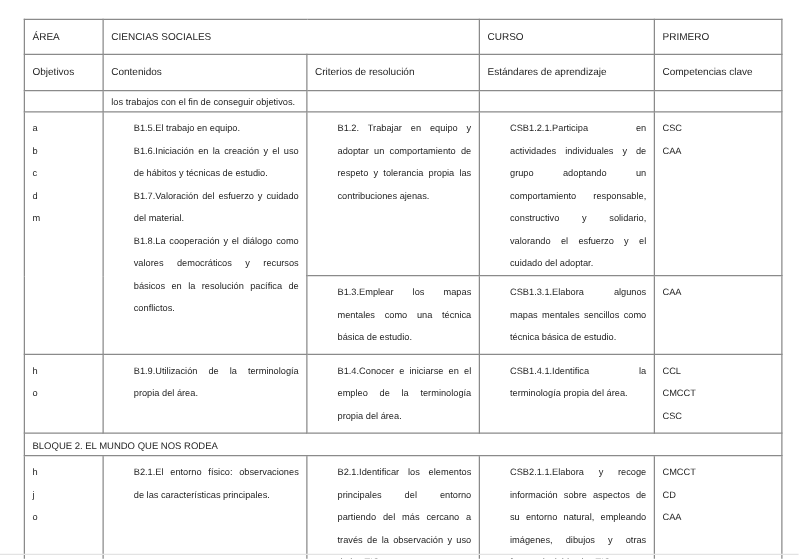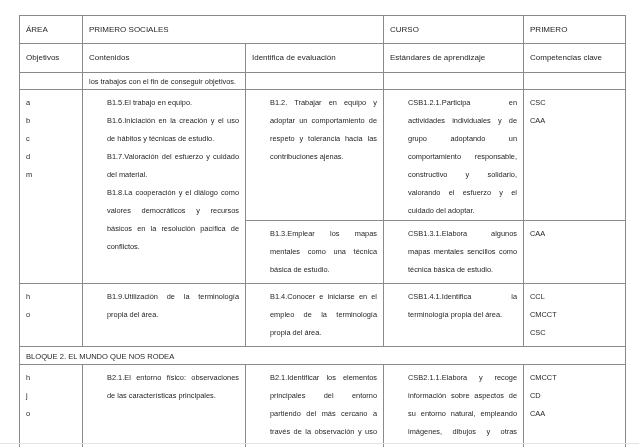--- a/index.html
+++ b/index.html
@@ -63,29 +63,29 @@
       <col style="width:63px">
       <col style="width:163px">
       <col style="width:138px">
       <col style="width:140px">
       <col style="width:102px">
     </colgroup>
 
     <tbody>
         <tr class="r1">
       <td class="hdr">ÁREA</td>
-      <td class="hdr" colspan="2">PRIMERO SOCIALES</td>
+      <td class="hdr" colspan="2">CIENCIAS SOCIALES</td>
       <td class="hdr">CURSO</td>
       <td class="hdr">PRIMERO</td>
     </tr>
 
     <tr class="r2">
       <td class="hdr">Objetivos</td>
       <td class="hdr">Contenidos</td>
-      <td class="hdr">Identifica de evaluación</td>
+      <td class="hdr">Criterios de resolución</td>
       <td class="hdr">Estándares de aprendizaje</td>
       <td class="hdr">Competencias clave</td>
     </tr>
 
     <tr class="r3">
       <td class="carry"></td>
       <td class="carry">los trabajos con el fin de conseguir objetivos.</td>
       <td class="carry"></td>
       <td class="carry"></td>
       <td class="carry"></td>
@@ -99,21 +99,21 @@
         <p>d</p>
         <p>m</p>
       </td>
       <td class="body" rowspan="2">
         <p>B1.5.El trabajo en equipo.</p>
         <p>B1.6.Iniciación en la creación y el uso de hábitos y técnicas de estudio.</p>
         <p>B1.7.Valoración del esfuerzo y cuidado del material.</p>
         <p>B1.8.La cooperación y el diálogo como valores democráticos y recursos básicos en la resolución pacífica de conflictos.</p>
       </td>
       <td class="body">
-        <p>B1.2. Trabajar en equipo y adoptar un comportamiento de respeto y tolerancia hacia las contribuciones ajenas.</p>
+        <p>B1.2. Trabajar en equipo y adoptar un comportamiento de respeto y tolerancia propia las contribuciones ajenas.</p>
       </td>
       <td class="body">
         <p>CSB1.2.1.Participa en actividades individuales y de grupo adoptando un comportamiento responsable, constructivo y solidario, valorando el esfuerzo y el cuidado del adoptar.</p>
       </td>
       <td class="list">
         <p>CSC</p>
         <p>CAA</p>
       </td>
     </tr>
 

